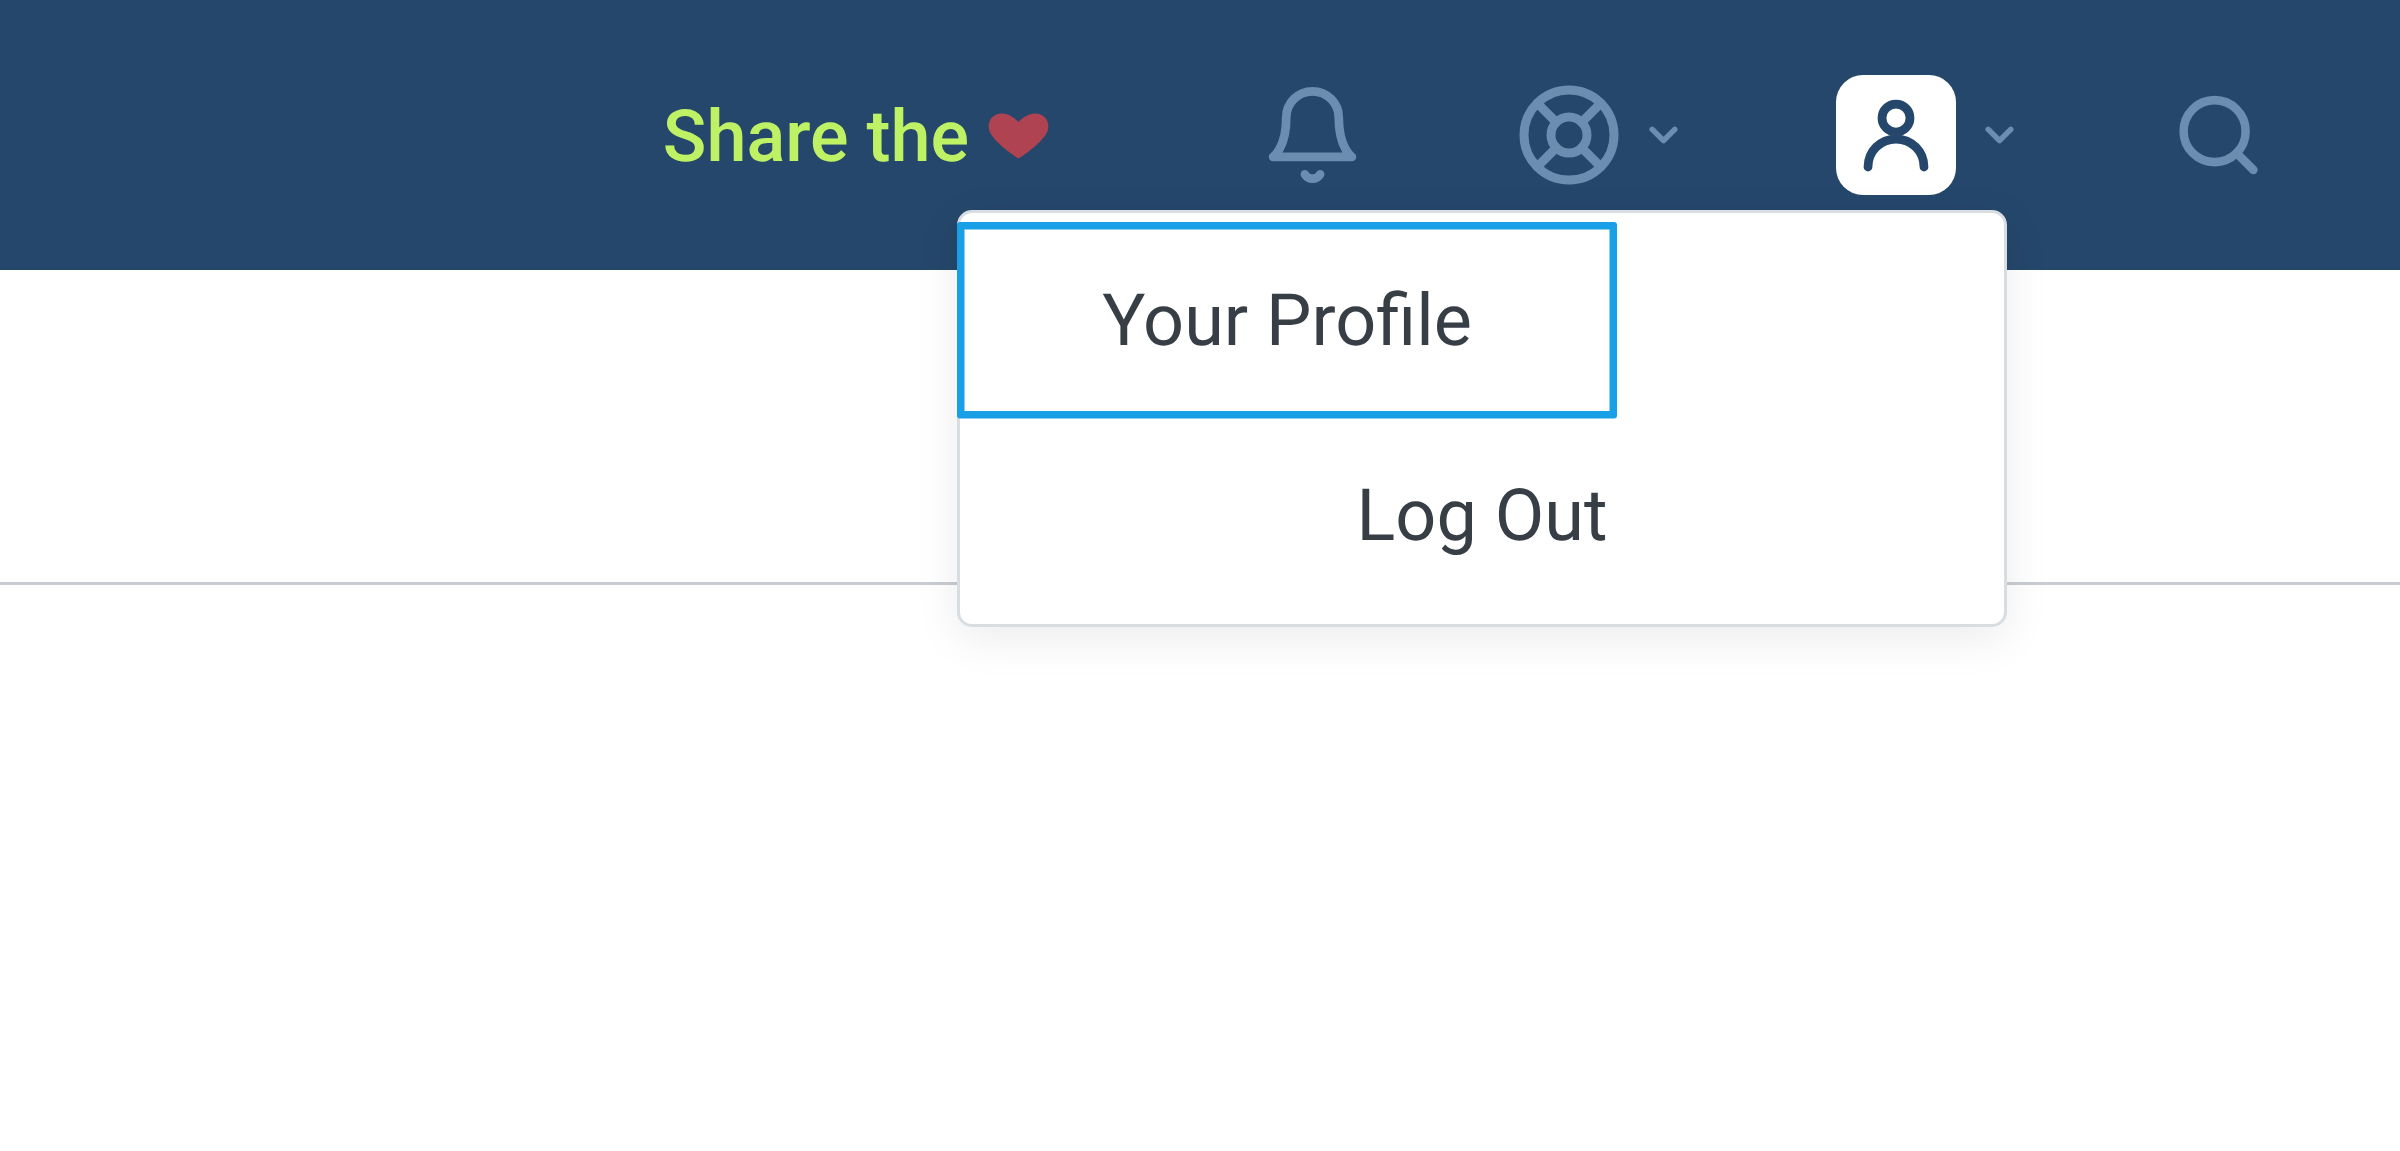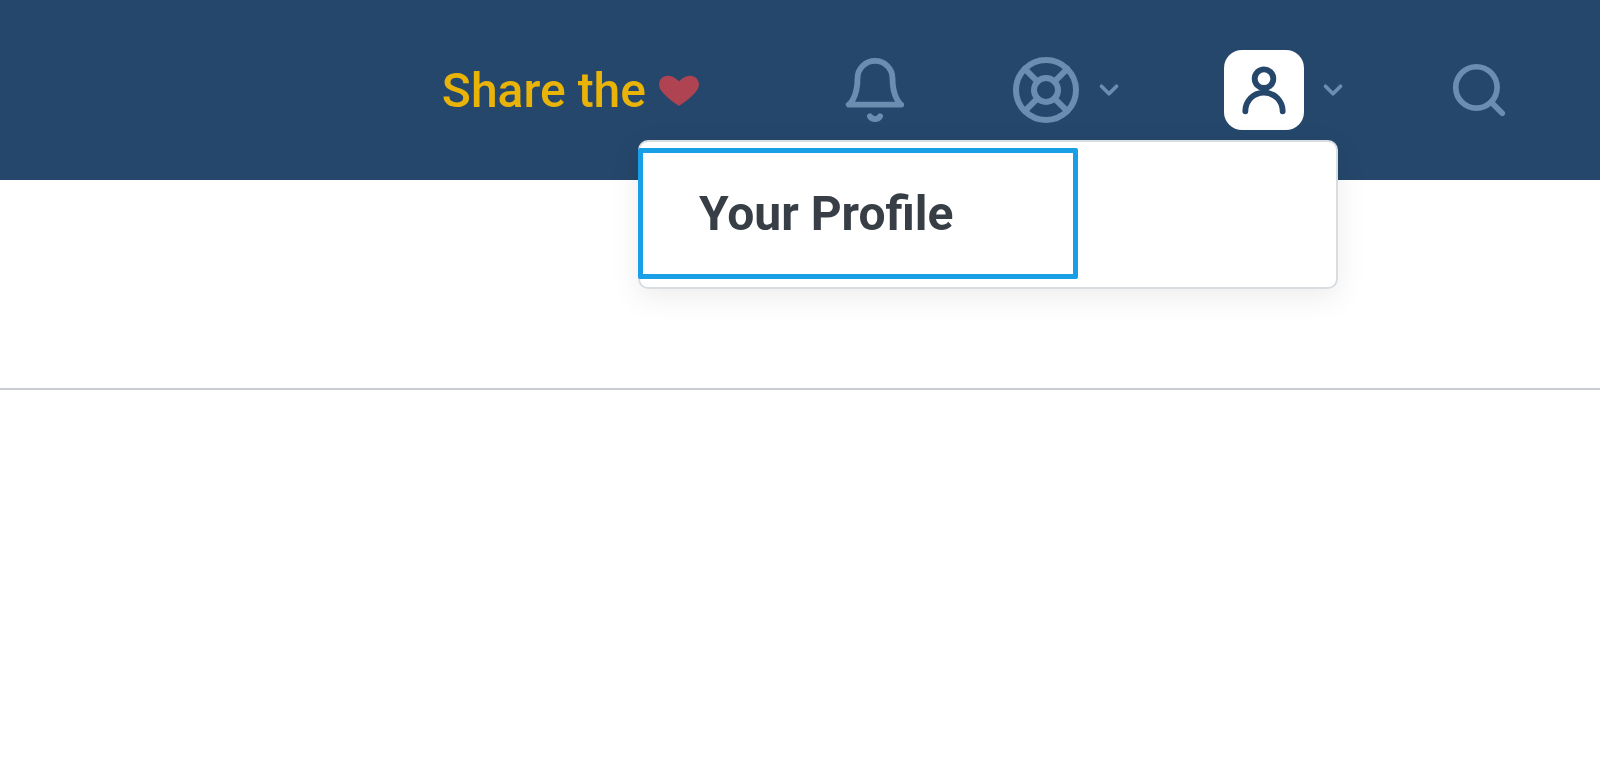--- a/index.html
+++ b/index.html
@@ -16,21 +16,21 @@
       display: flex;
       align-items: center;
       justify-content: flex-end;
       padding-right: 90px;
       gap: 100px;
     }
     .share-the {
       display: flex;
       align-items: center;
       gap: 12px;
-      color: #eab308;
+      color: #bef264;
       font-size: 48px;
       font-weight: 500;
       margin-right: 40px;
       cursor: pointer;
     }
     .heart-icon { display: inline-flex; align-items: center; }
     .nav-item {
       display: flex;
       align-items: center;
       gap: 12px;
@@ -64,22 +64,23 @@
       border: 2px solid #d8dde2;
       border-radius: 10px;
       box-shadow: 0 8px 30px rgba(0,0,0,0.08);
       padding: 8px 0;
       z-index: 50;
     }
     .dropdown-item {
       padding: 36px 60px;
       font-size: 48px;
       color: #383e45;
-      font-weight: 700;
+      font-weight: 400;
       cursor: pointer;
+      text-align: center;
     }
     .dropdown-item.highlight {
       border: 5px solid #189fe6;
       border-radius: 2px;
       margin-top: -2px;
       margin-left: -2px;
       width: 440px;
       padding: 32px 56px;
     }
   </style>
@@ -150,13 +151,16 @@
   </div>
 
 </div>
 
 <div class="subrow"></div>
 
 <div class="dropdown">
   <div class="dropdown-item highlight">
     <span>Your Profile</span>
   </div>
+  <div class="dropdown-item">
+    <span>Log Out</span>
+  </div>
 </div>
 
 </body></html>

